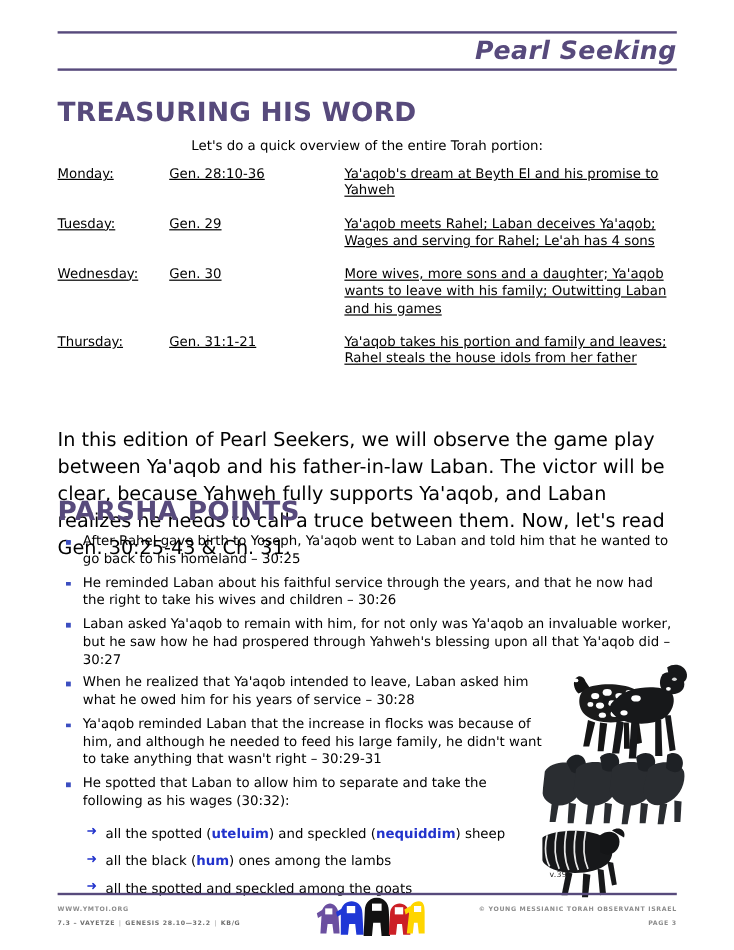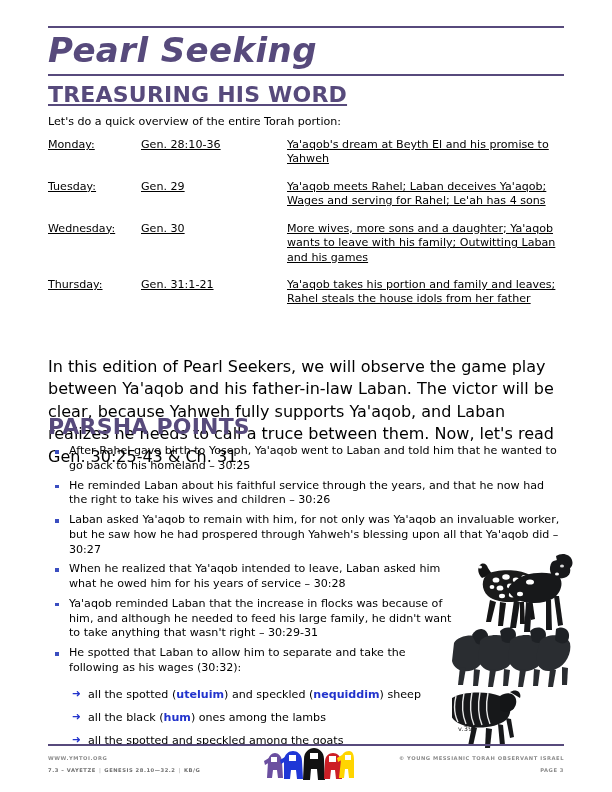--- a/index.html
+++ b/index.html
@@ -33,54 +33,55 @@
     height: 2px;
     background: #574a7c;
     width: 100%;
   }
   .rule-bottom {
     height: 2px;
     background: #574a7c;
     width: 100%;
   }
   .doc-title {
-    text-align: left;
+    text-align: right;
     color: #574a7c;
     font-family: "DejaVu Sans", sans-serif;
-    font-size: 34px;
+    font-size: 21px;
     font-weight: bold;
     font-style: italic;
     letter-spacing: 0.4px;
     line-height: 1.26;
     padding: 1px 0 2px 0;
     white-space: nowrap;
   }
 
   
   .section-head {
     position: absolute;
     left: 48px;
     color: #574a7c;
     font-family: "DejaVu Sans", sans-serif;
     font-weight: bold;
     font-size: 22px;
     letter-spacing: 0.2px;
     white-space: nowrap;
   }
-  #head-treasuring { top: 82px; text-decoration: underline; }
+  #head-treasuring { top: 82px; }
   #head-parsha { top: 414px; }
 
   
   .intro-line {
     position: absolute;
     left: 48px;
     top: 115px;
     width: 516px;
     font-size: 11.1px;
     line-height: 1.34;
+    text-align: center;
   }
 
   
   .schedule {
     position: absolute;
     left: 48px;
     top: 138px;
     width: 516px;
     border-collapse: collapse;
   }

